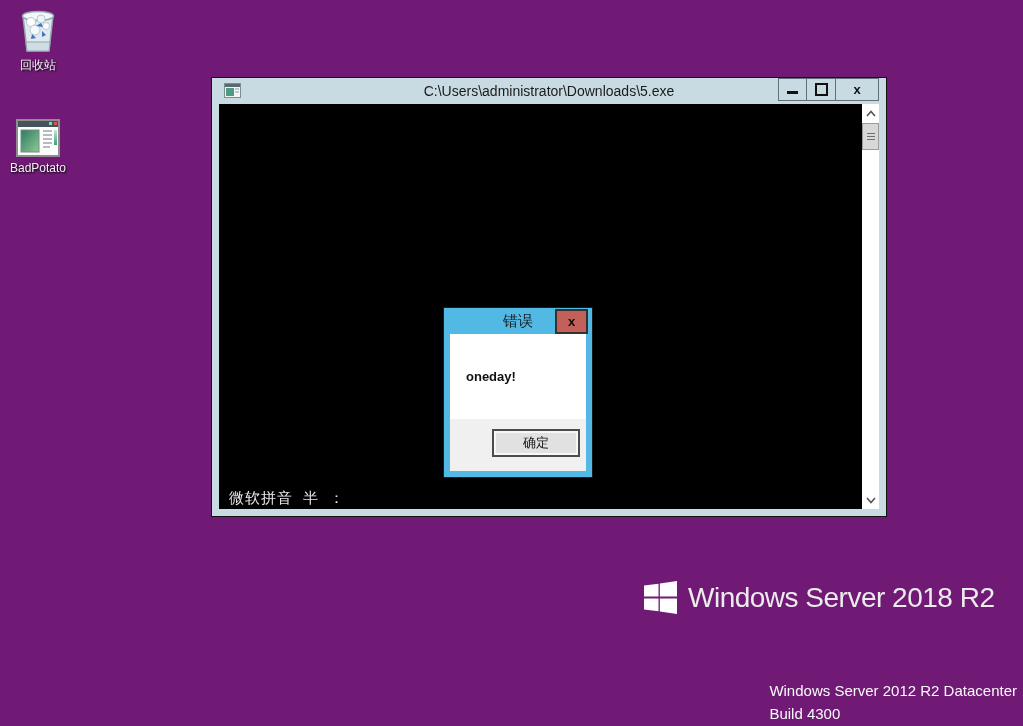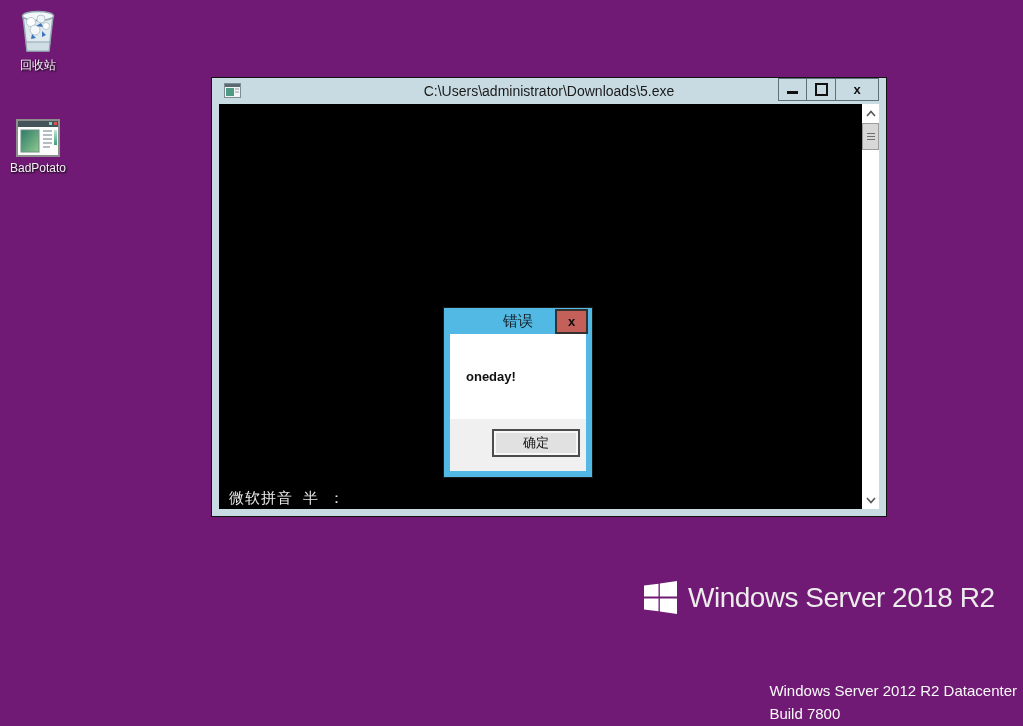--- a/index.html
+++ b/index.html
@@ -168,16 +168,16 @@
       <polygon points="0,14 44,8 44,47 0,47" fill="#ffffff"></polygon>
       <polygon points="48,7.5 100,0 100,47 48,47" fill="#ffffff"></polygon>
       <polygon points="0,53 44,53 44,92 0,86" fill="#ffffff"></polygon>
       <polygon points="48,53 100,53 100,100 48,92.5" fill="#ffffff"></polygon>
     </svg>
     <span class="ws-logo-text">Windows Server 2018 R2</span>
   </div>
 
   <div class="sys-info">
     <div>Windows Server 2012 R2 Datacenter</div>
-    <div>Build 7800</div>
+    <div>Build 4300</div>
   </div>
 
 </div>
 
 </body></html>

